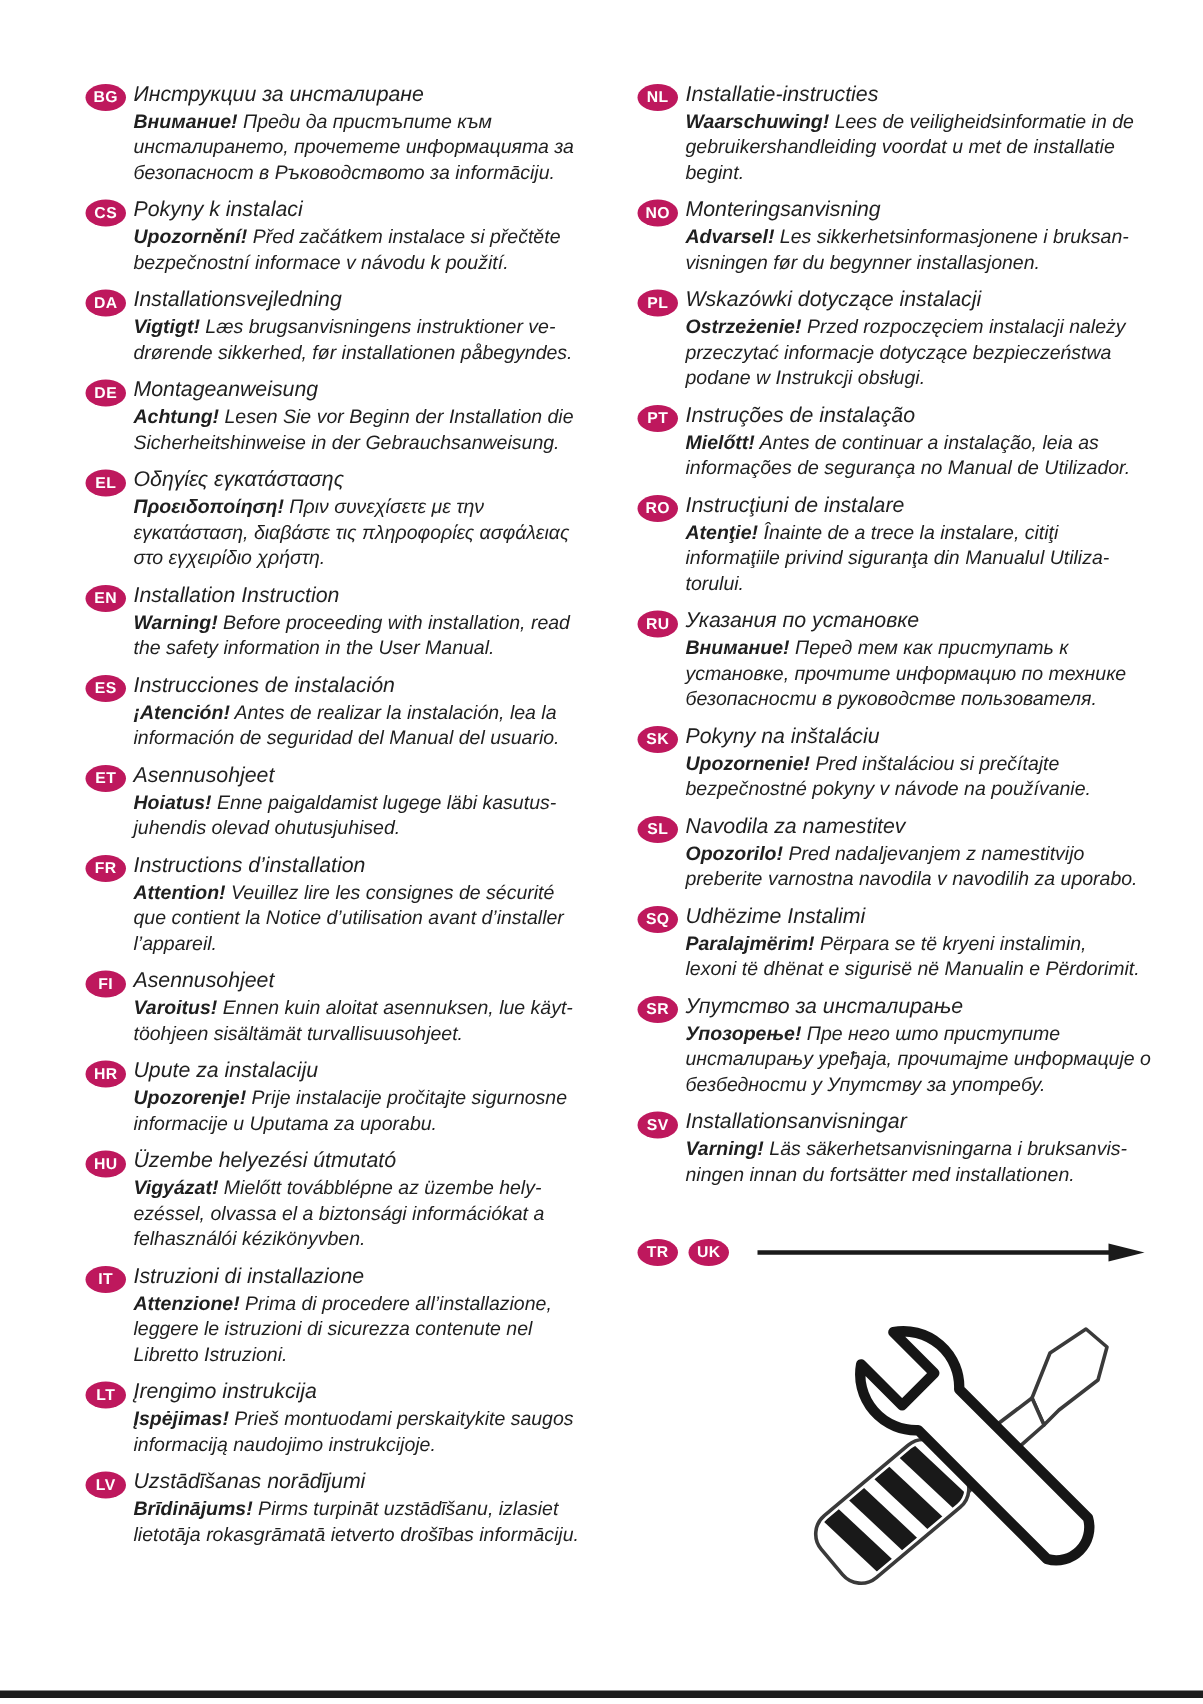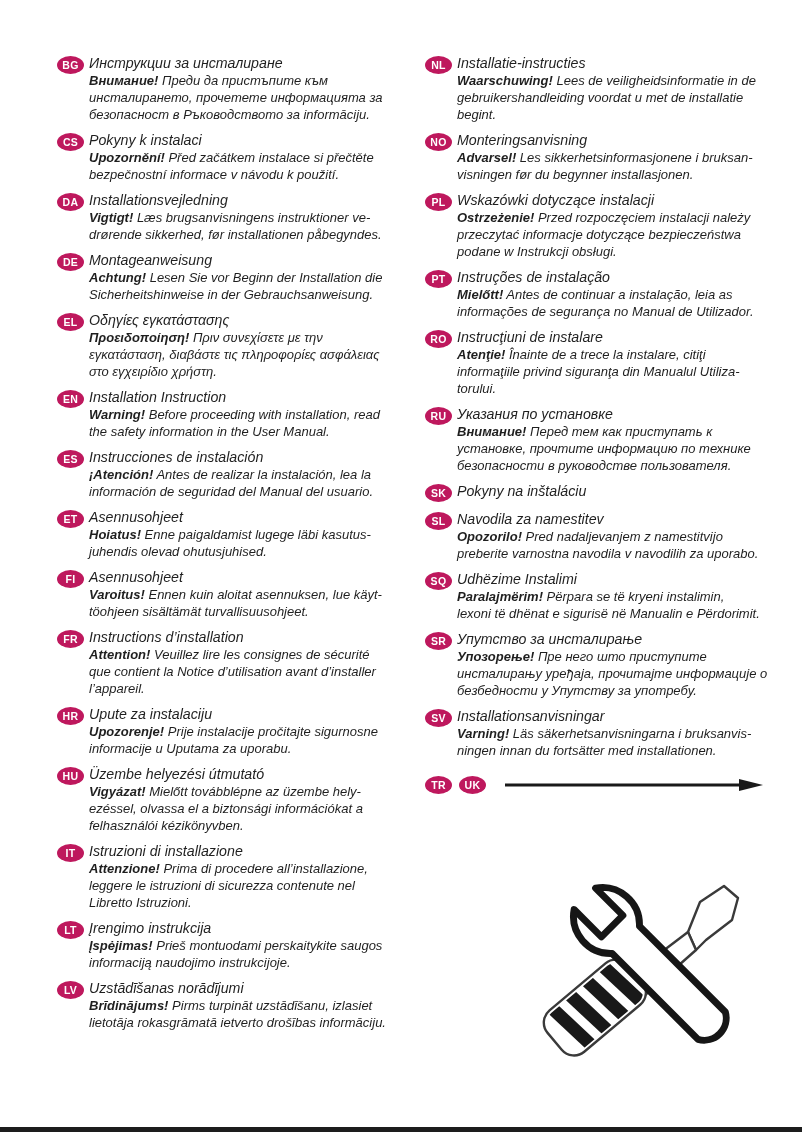--- a/index.html
+++ b/index.html
@@ -15,21 +15,21 @@
   .badge {
     flex:0 0 auto; width:27px; height:18px; margin-top:1px;
     background:#be185d; color:#ffffff; border-radius:50%;
     font-size:10.5px; font-weight:700; letter-spacing:0.3px;
     display:inline-flex; align-items:center; justify-content:center;
   }
   .sec-text { flex:1 1 auto; min-width:0;font-style:italic; }
   .sec-title { font-size:14.2px; line-height:17px; }
   .sec-body  { margin:0; font-size:13px; line-height:17px; white-space:pre-line; }
   .sec-body b { font-weight:700; }
-  .truk-row { display:flex; align-items:center; gap:7px; margin-top:16px; }
+  .truk-row { display:flex; align-items:center; gap:7px; margin-top:34px; }
   .truk-row .arrow-svg { margin-left:10px; display:block; }
   .tool-icon { position:absolute; left:540px; top:860px; width:262px; height:270px; }
   .bottom-bar { position:absolute; left:0; top:1127px; width:802px; height:5px; background:#1d1d1d; }
 </style>
 </head>
 <body>
 
 <div class="page">
 
   <div class="col col-left">
@@ -101,39 +101,39 @@
   <section class="lang-section">
     <span class="badge">ET</span>
     <div class="sec-text">
       <div class="sec-title">Asennusohjeet</div>
       <p class="sec-body"><b>Hoiatus!</b><span> Enne paigaldamist lugege läbi kasutus-
 juhendis olevad ohutusjuhised.</span></p>
     </div>
   </section>
 
   <section class="lang-section">
-    <span class="badge">FI</span>
-    <div class="sec-text">
-      <div class="sec-title">Asennusohjeet</div>
-      <p class="sec-body"><b>Varoitus!</b><span> Ennen kuin aloitat asennuksen, lue käyt-
-töohjeen sisältämät turvallisuusohjeet.</span></p>
-    </div>
-  </section>
-
-  <section class="lang-section">
     <span class="badge">FR</span>
     <div class="sec-text">
       <div class="sec-title">Instructions d’installation</div>
       <p class="sec-body"><b>Attention!</b><span> Veuillez lire les consignes de sécurité
 que contient la Notice d’utilisation avant d’installer
 l’appareil.</span></p>
     </div>
   </section>
 
   <section class="lang-section">
+    <span class="badge">FI</span>
+    <div class="sec-text">
+      <div class="sec-title">Asennusohjeet</div>
+      <p class="sec-body"><b>Varoitus!</b><span> Ennen kuin aloitat asennuksen, lue käyt-
+töohjeen sisältämät turvallisuusohjeet.</span></p>
+    </div>
+  </section>
+
+  <section class="lang-section">
     <span class="badge">HR</span>
     <div class="sec-text">
       <div class="sec-title">Upute za instalaciju</div>
       <p class="sec-body"><b>Upozorenje!</b><span> Prije instalacije pročitajte sigurnosne
 informacije u Uputama za uporabu.</span></p>
     </div>
   </section>
 
   <section class="lang-section">
     <span class="badge">HU</span>
@@ -231,20 +231,22 @@
       <p class="sec-body"><b>Внимание!</b><span> Перед тем как приступать к
 установке, прочтите информацию по технике
 безопасности в руководстве пользователя.</span></p>
     </div>
   </section>
 
   <section class="lang-section">
     <span class="badge">SK</span>
     <div class="sec-text">
       <div class="sec-title">Pokyny na inštaláciu</div>
+      <p class="sec-body"><b>Upozornenie!</b><span> Pred inštaláciou si prečítajte
+bezpečnostné pokyny v návode na používanie.</span></p>
     </div>
   </section>
 
   <section class="lang-section">
     <span class="badge">SL</span>
     <div class="sec-text">
       <div class="sec-title">Navodila za namestitev</div>
       <p class="sec-body"><b>Opozorilo!</b><span> Pred nadaljevanjem z namestitvijo
 preberite varnostna navodila v navodilih za uporabo.</span></p>
     </div>

